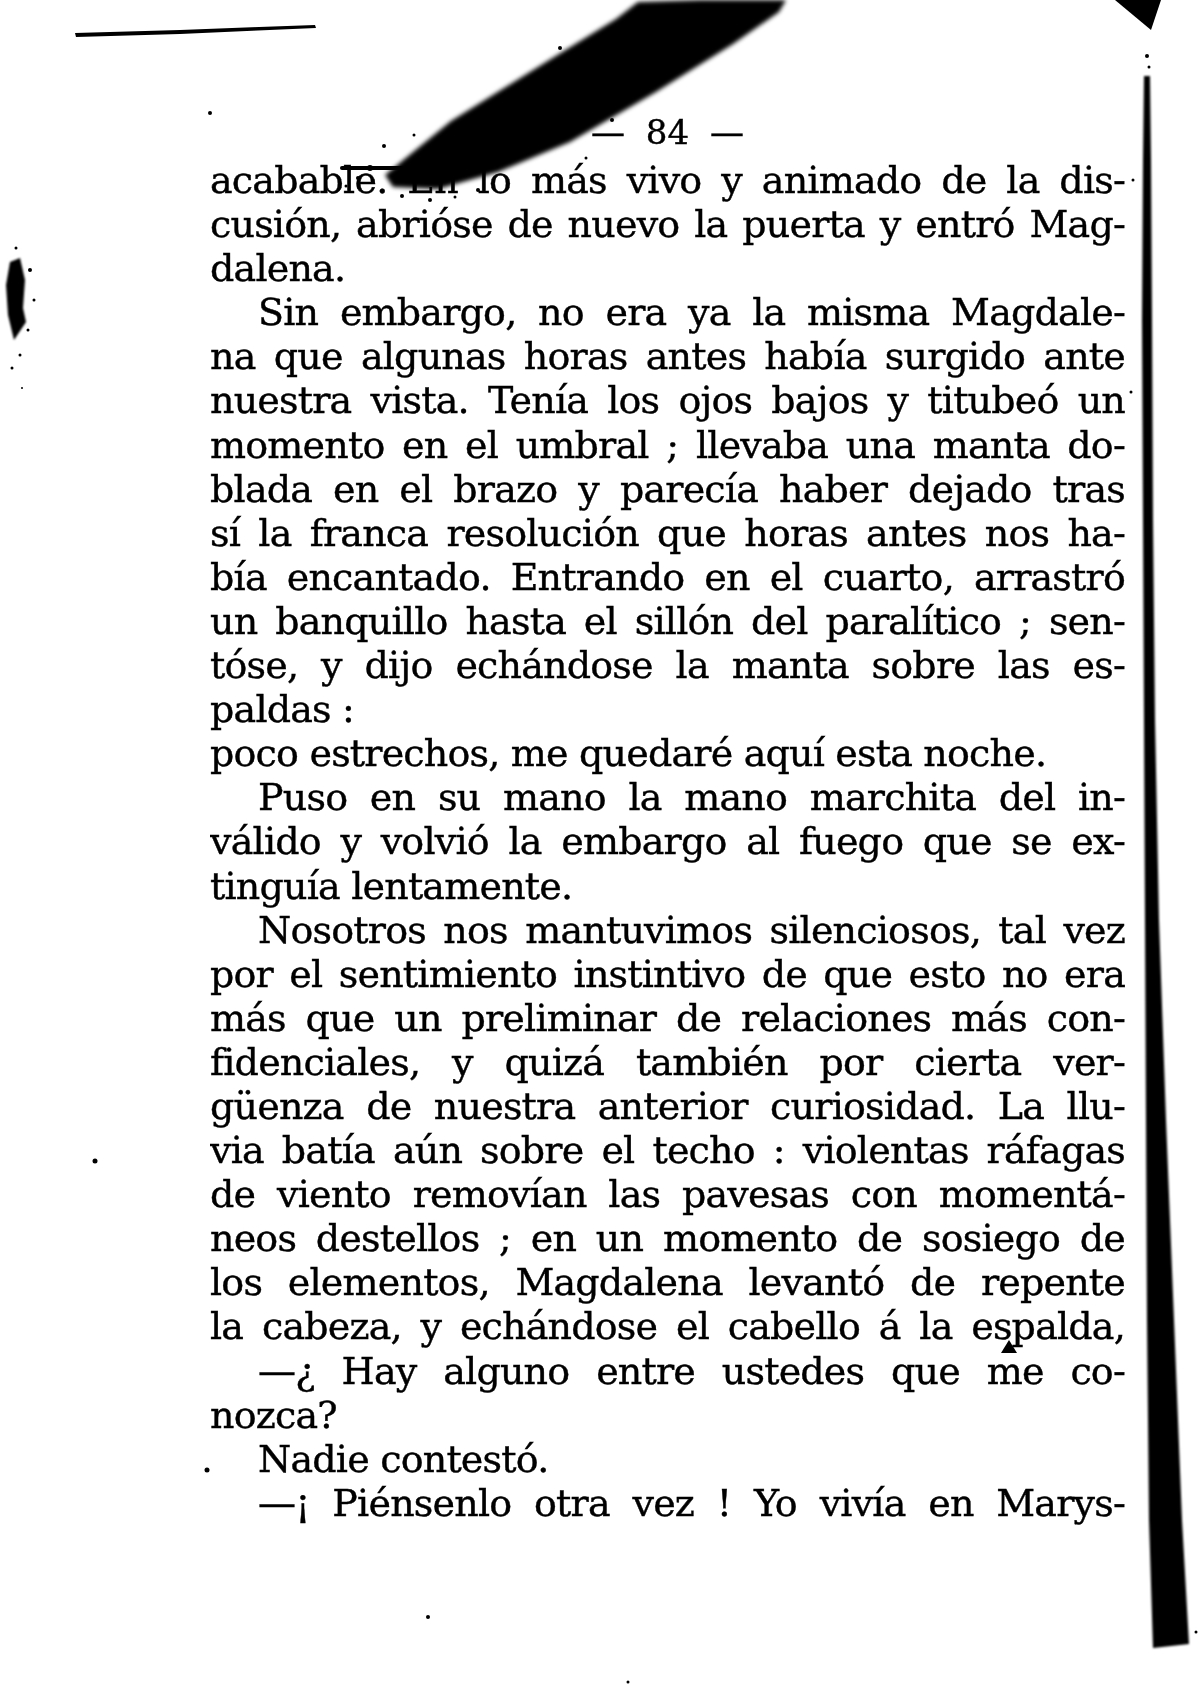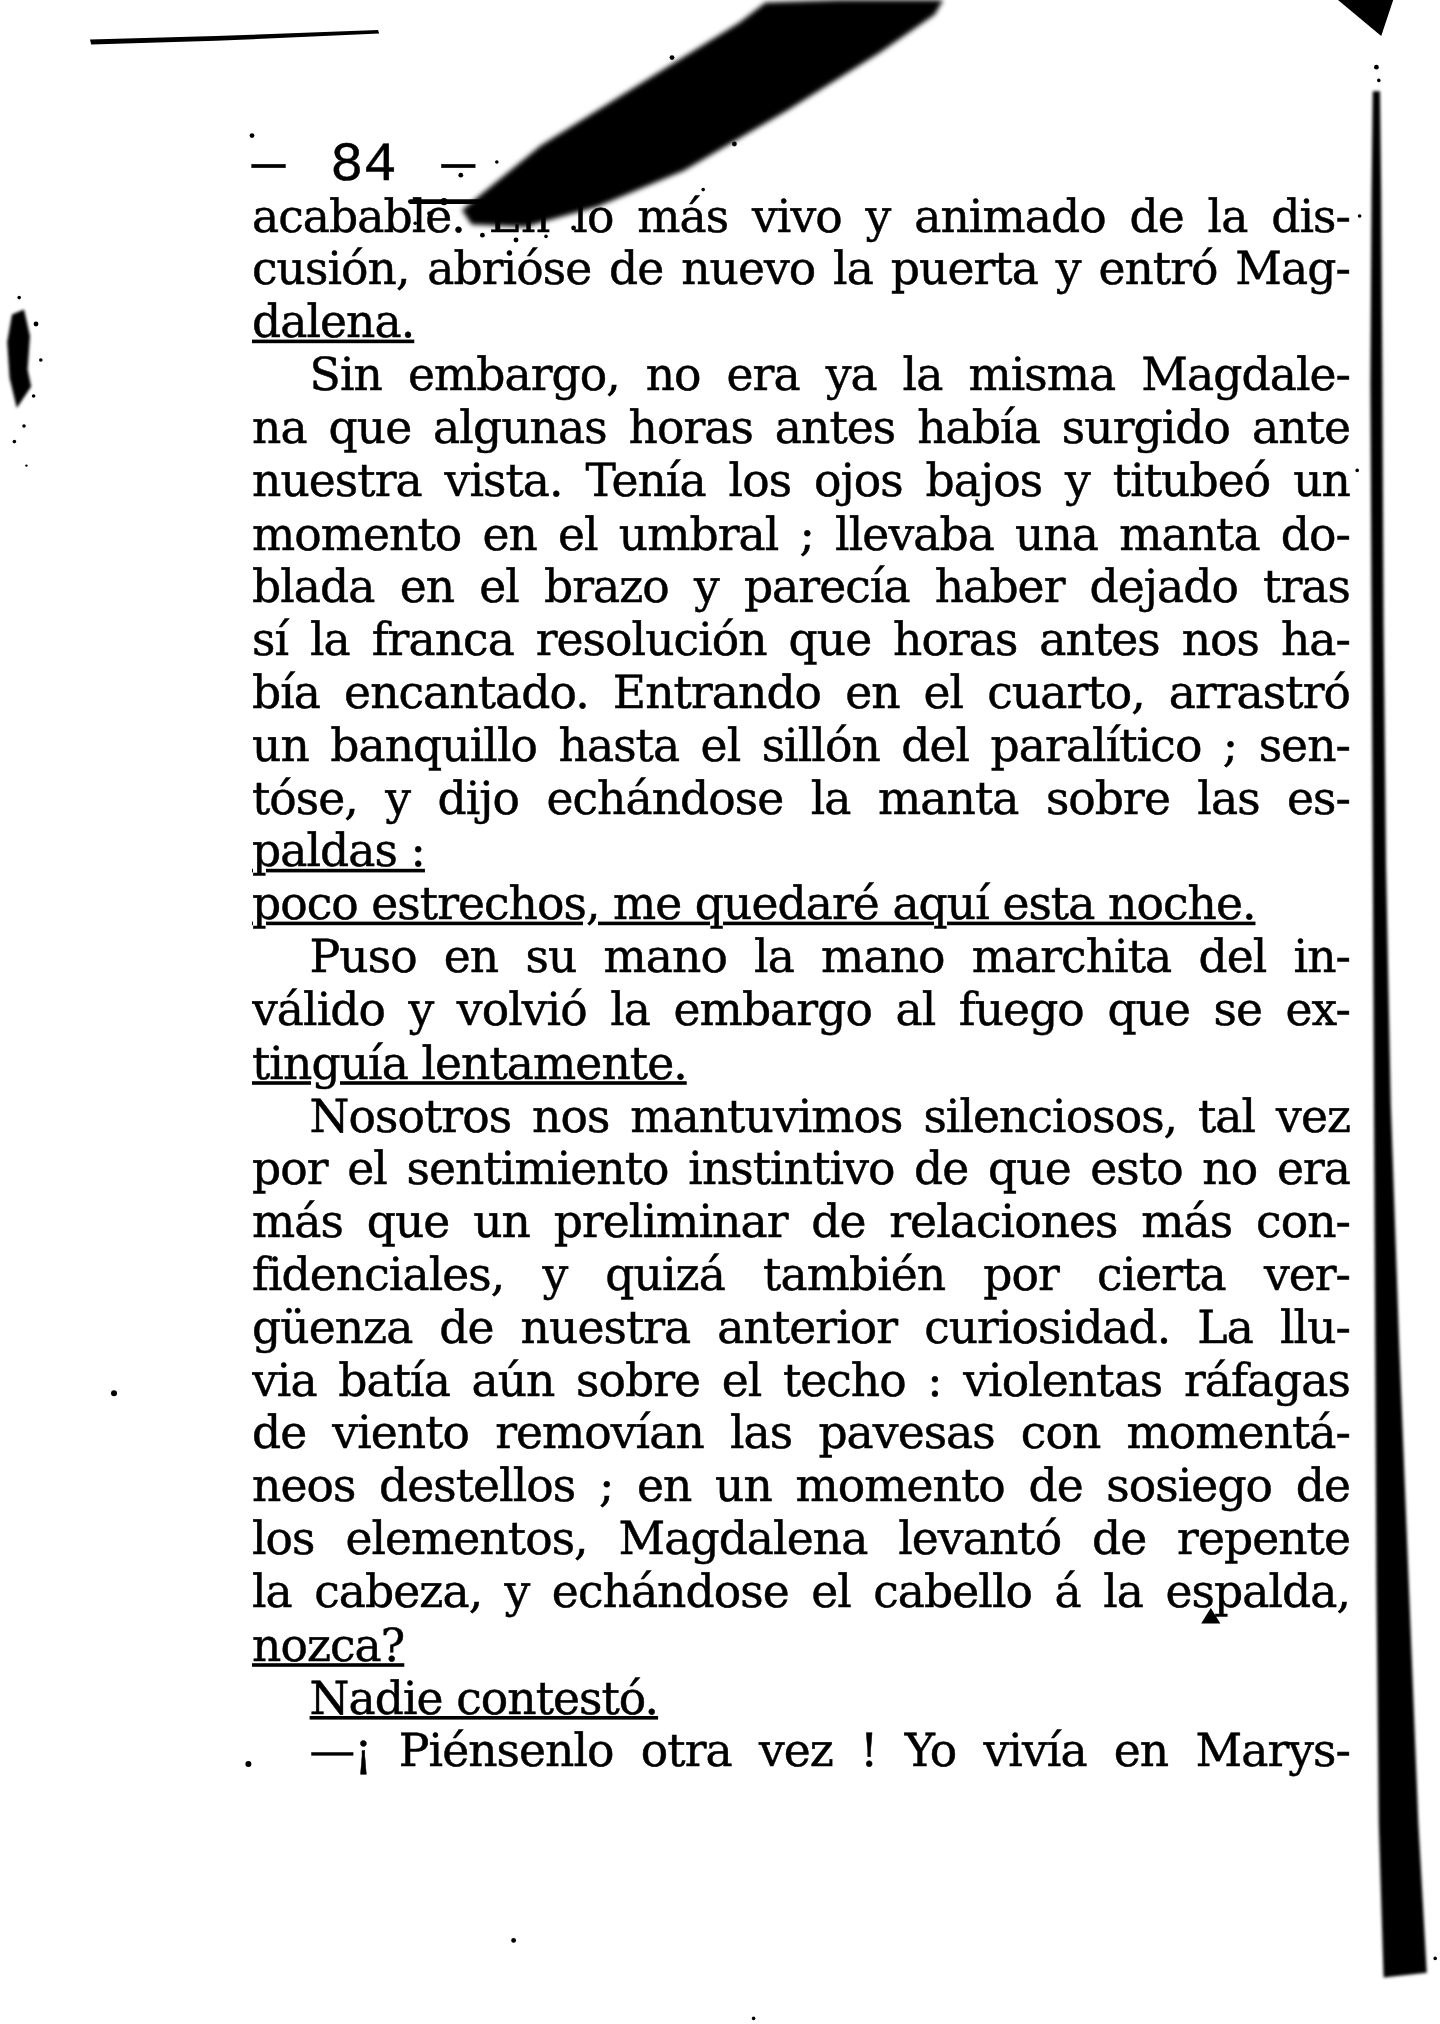--- a/index.html
+++ b/index.html
@@ -18,41 +18,41 @@
   }
   .artifacts {
     position: absolute; top: 0; left: 0;
     width: 1200px; height: 1687px;
     z-index: 3;
     pointer-events: none;
   }
   .page-number {
     position: absolute;
     top: 112px; left: 210px; width: 915px;
-    font-size: 46px;
+    text-align: center;
+    font-size: 34px;
     word-spacing: 10px;
     z-index: 1;
-    font-family: Liberation Mono, monospace;
   }
   .text-block {
     position: absolute;
     top: 158px; left: 210px; width: 915px;
     font-size: 38px;
     letter-spacing: -0.8px;
     line-height: 44.1px;
     z-index: 1;
   }
   .line {
     height: 44.1px;
     overflow: hidden;
     text-align: justify;
     text-align-last: justify;
     white-space: normal;
   }
-  .line.end { text-align-last: left; text-decoration: underline; }
+  .line.end { text-align-last: left; }
   .line.indent { padding-left: 48px; }
 </style>
 </head>
 <body>
 
 <div class="page">
 
   <svg class="artifacts" viewBox="0 0 1200 1687" xmlns="http://www.w3.org/2000/svg">
     <defs>
       <filter id="blur2" x="-20%" y="-20%" width="140%" height="140%">
@@ -143,18 +143,19 @@
     <div class="line indent">Nosotros nos mantuvimos silenciosos, tal vez</div>
     <div class="line">por el sentimiento instintivo de que esto no era</div>
     <div class="line">más que un preliminar de relaciones más con-</div>
     <div class="line">fidenciales, y quizá también por cierta ver-</div>
     <div class="line">güenza de nuestra anterior curiosidad. La llu-</div>
     <div class="line">via batía aún sobre el techo : violentas ráfagas</div>
     <div class="line">de viento removían las pavesas con momentá-</div>
     <div class="line">neos destellos ; en un momento de sosiego de</div>
     <div class="line">los elementos, Magdalena levantó de repente</div>
     <div class="line">la cabeza, y echándose el cabello á la espalda,</div>
+    <div class="line indent">—¿ Hay alguno entre ustedes que me co-</div>
     <div class="line end">nozca?</div>
     <div class="line indent end">Nadie contestó.</div>
     <div class="line indent">—¡ Piénsenlo otra vez ! Yo vivía en Marys-</div>
   </div>
 
 </div>
 
 </body></html>

